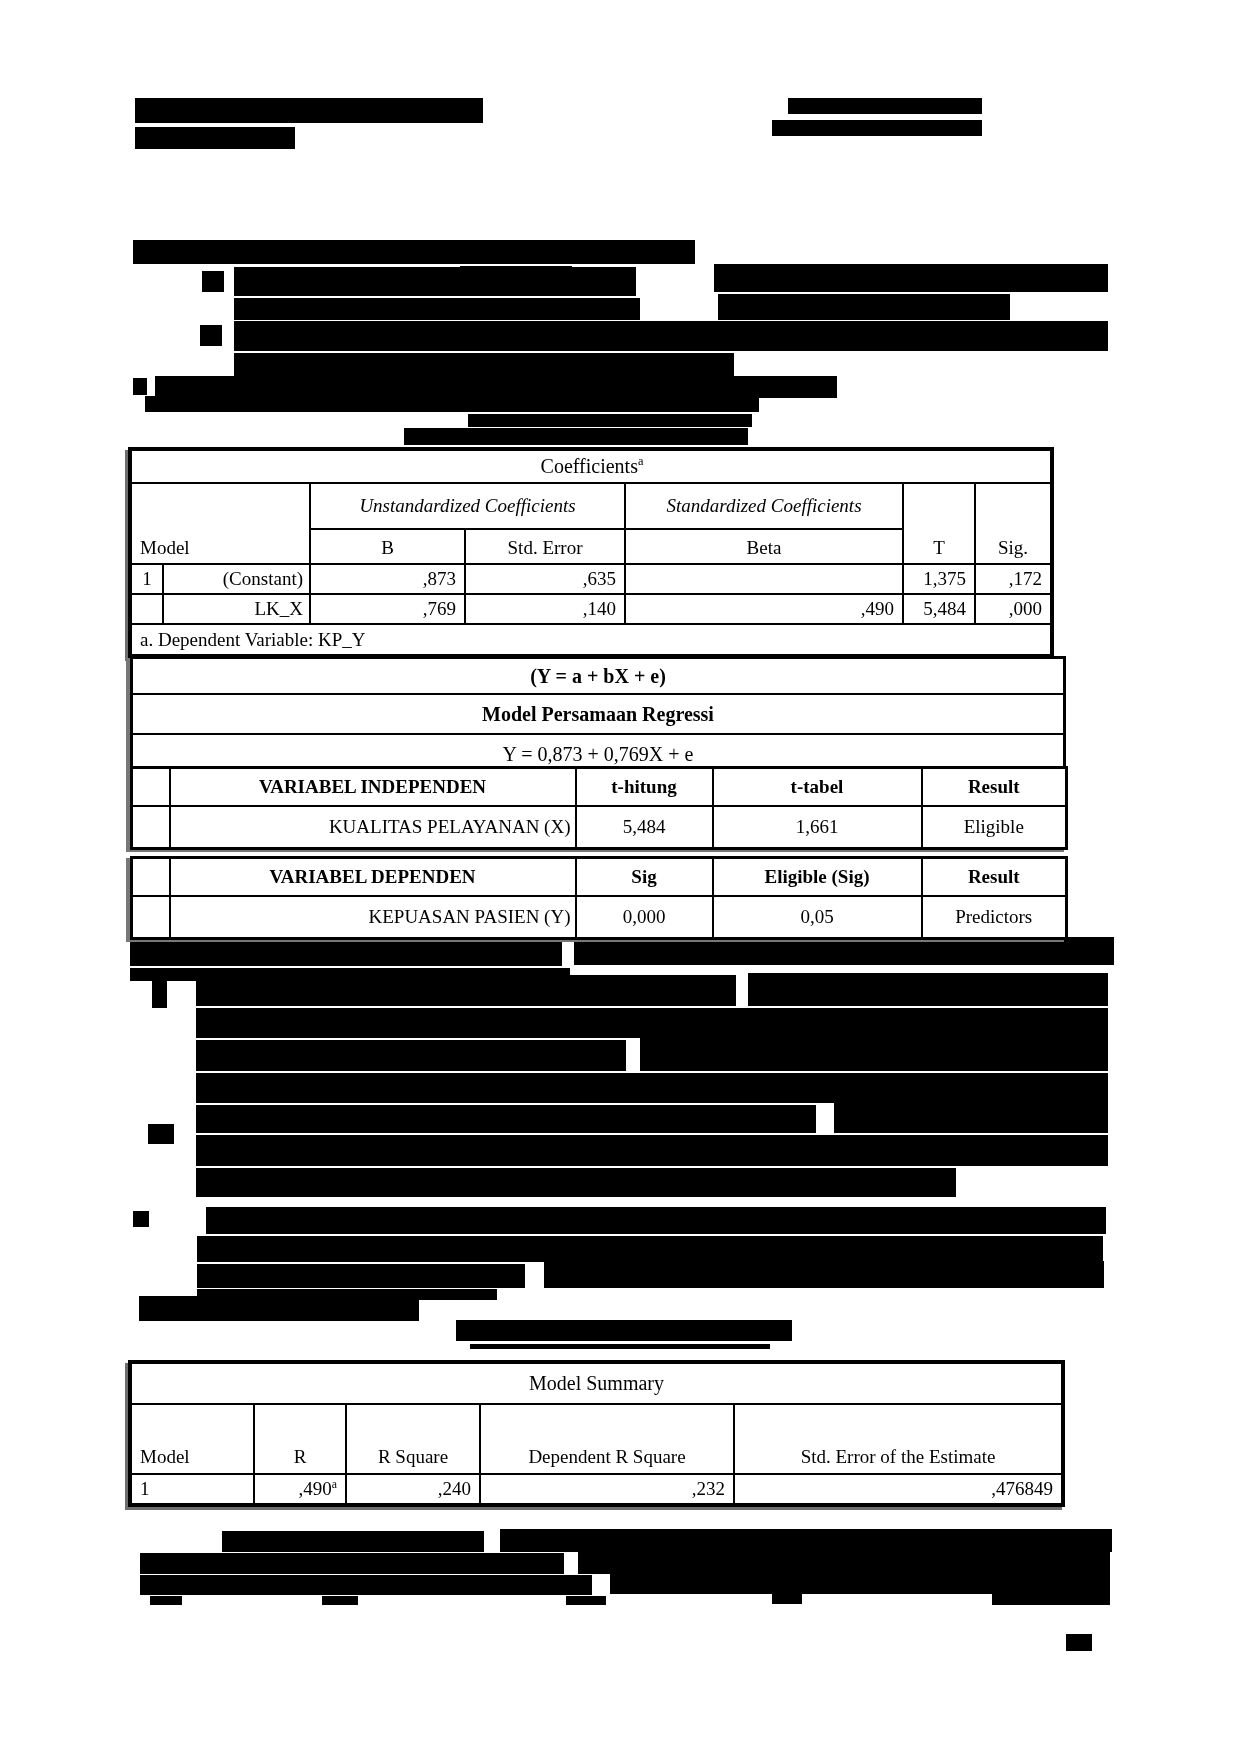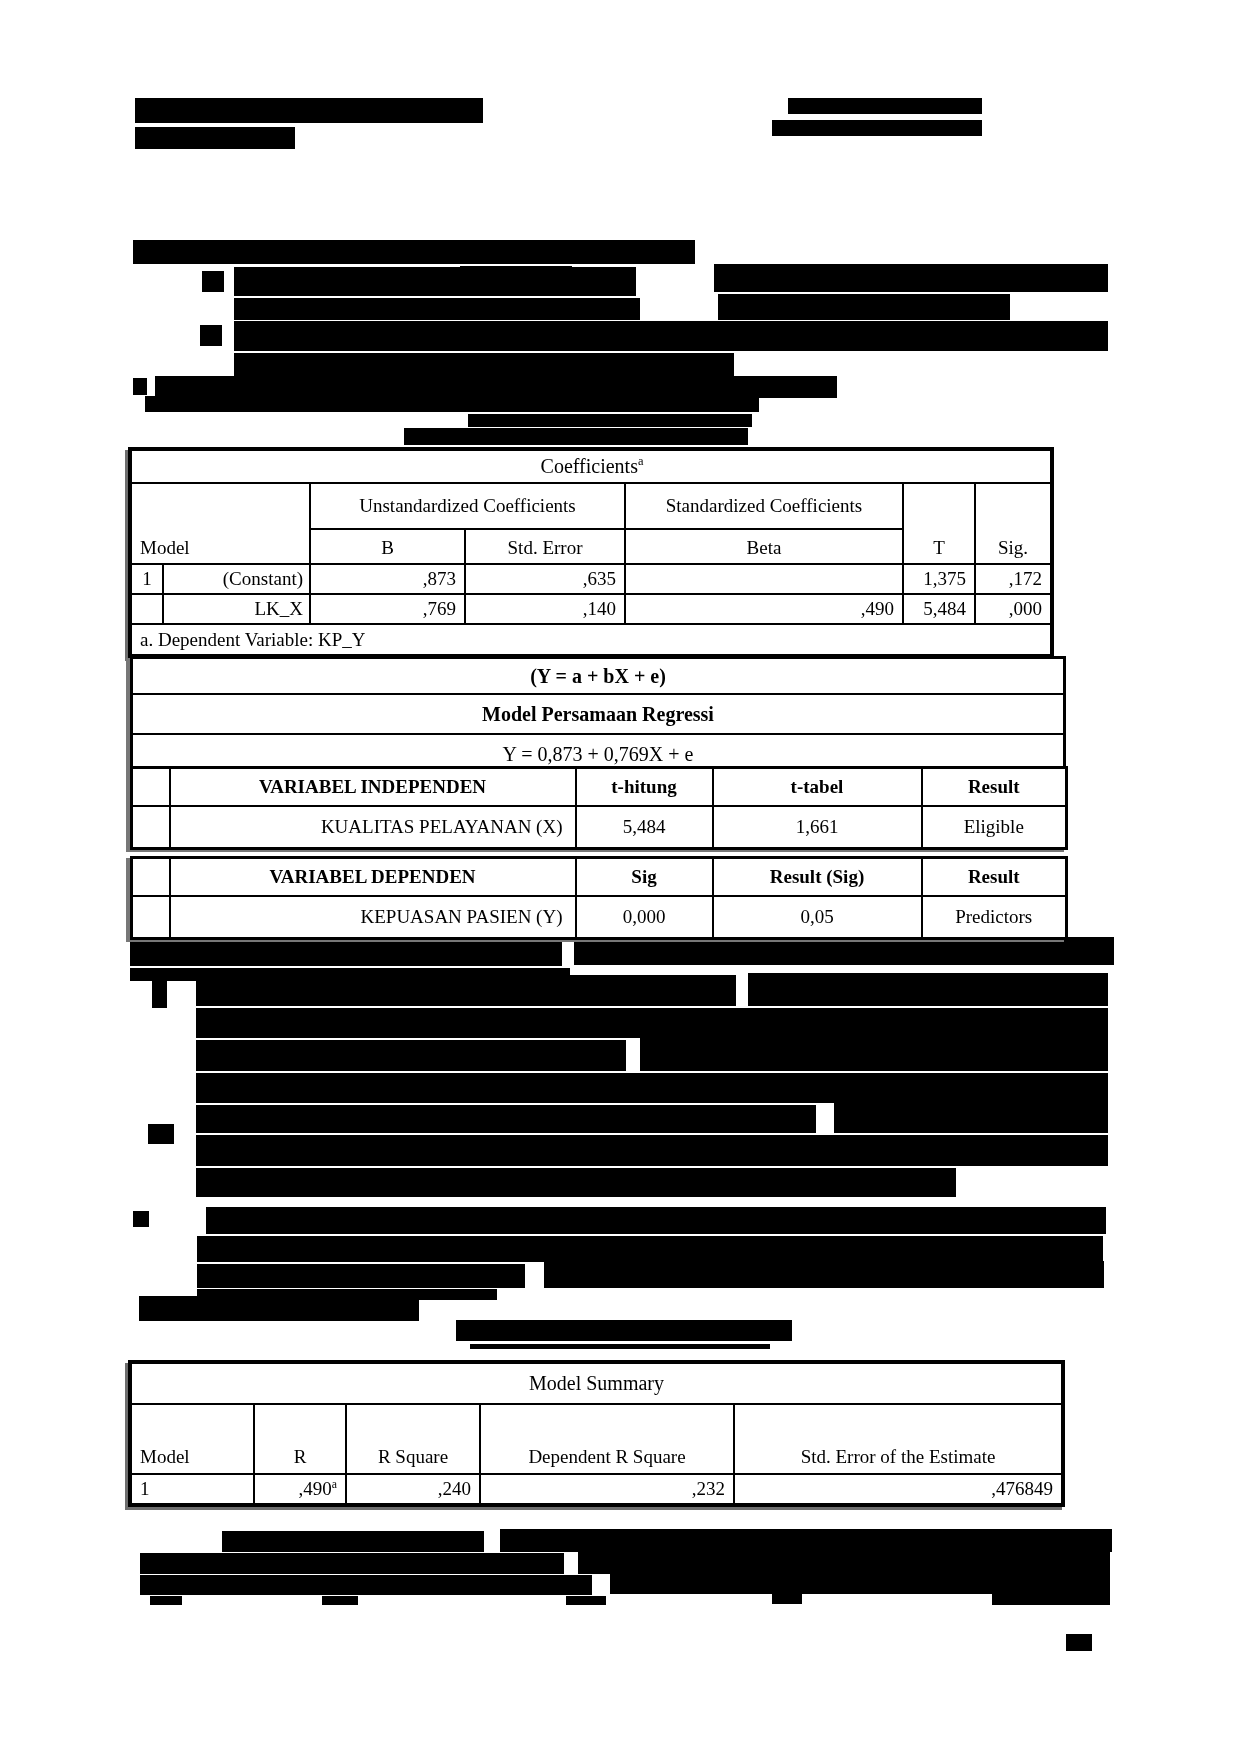--- a/index.html
+++ b/index.html
@@ -13,39 +13,39 @@
     overflow:hidden;
   }
   .redact{position:absolute;background:#000;}
   table{border-collapse:collapse;table-layout:fixed;position:absolute;background:#fff;}
   td{overflow:hidden;white-space:nowrap;}
 
   
   .coef{left:128px;top:447px;width:922px;border:4px solid #000;box-shadow:-3px 3px 0 #6e6e6e;}
   .coef td{border:2px solid #000;font-size:19px;padding:0 6px;}
   .coef .title-cell{font-size:20px;text-align:center;height:31px;padding-left:8px;}
-  .coef .group{height:44px;text-align:center;vertical-align:middle;}
+  .coef .group{height:44px;text-align:center;vertical-align:middle;font-style:italic;}
   .coef .model-h{vertical-align:bottom;text-align:left;padding-left:8px;padding-bottom:4px;}
   .coef .bcell{height:29px;text-align:center;vertical-align:bottom;padding-bottom:4px;}
   .coef .tsig{vertical-align:bottom;text-align:center;padding-bottom:4px;}
   .coef .no{text-align:center;height:28px;}
   .coef .lbl{text-align:right;padding-left:8px;}
   .coef .num{text-align:right;padding-right:8px;}
   .coef .foot{height:29px;text-align:left;padding-left:8px;}
 
   
   .regr{left:130px;top:656px;width:936px;border:3px solid #000;box-shadow:-4px 2px 0 #777;}
   .regr td{border:2px solid #000;text-align:center;font-size:20px;}
   .regr .r1{height:36px;font-weight:bold;}
   .regr .r2{height:32px;font-weight:bold;}
   .regr .r3{height:36px;}
 
   
   .vtab{left:130px;width:935px;border:3px solid #000;box-shadow:-4px 2px 0 #777;}
-  .vtab td{border:2px solid #000;font-size:19px;padding:0 12px;}
+  .vtab td{border:2px solid #000;font-size:19px;padding:0 4px;}
   .vtab .hd{height:36px;font-weight:bold;text-align:center;}
   .vtab .rw{height:40px;text-align:center;}
   .vtab .lft{text-align:right;padding-left:10px;margin-left:40px;}
   .t-ind{top:766px;}
   .t-dep{top:856px;}
 
   
   .msum{left:128px;top:1360px;width:933px;border:4px solid #000;box-shadow:-3px 3px 0 #6e6e6e;}
   .msum td{border:2px solid #000;font-size:19px;padding:0 6px;}
   .msum .title-cell{height:39px;text-align:center;font-weight:normal;font-size:20px;}
@@ -217,21 +217,21 @@
         <col style="width:406px">
         <col style="width:137px">
         <col style="width:209px">
         <col style="width:145px">
       </colgroup>
     <tbody>
         <tr>
       <td class="hd"></td>
       <td class="hd">VARIABEL DEPENDEN</td>
       <td class="hd">Sig</td>
-      <td class="hd">Result (Sig)</td>
+      <td class="hd">Eligible (Sig)</td>
       <td class="hd">Result</td>
     </tr>
     <tr>
       <td class="rw"></td>
       <td class="rw lft">KEPUASAN PASIEN (Y)</td>
       <td class="rw">0,000</td>
       <td class="rw">0,05</td>
       <td class="rw">Predictors</td>
     </tr>
   </tbody>

